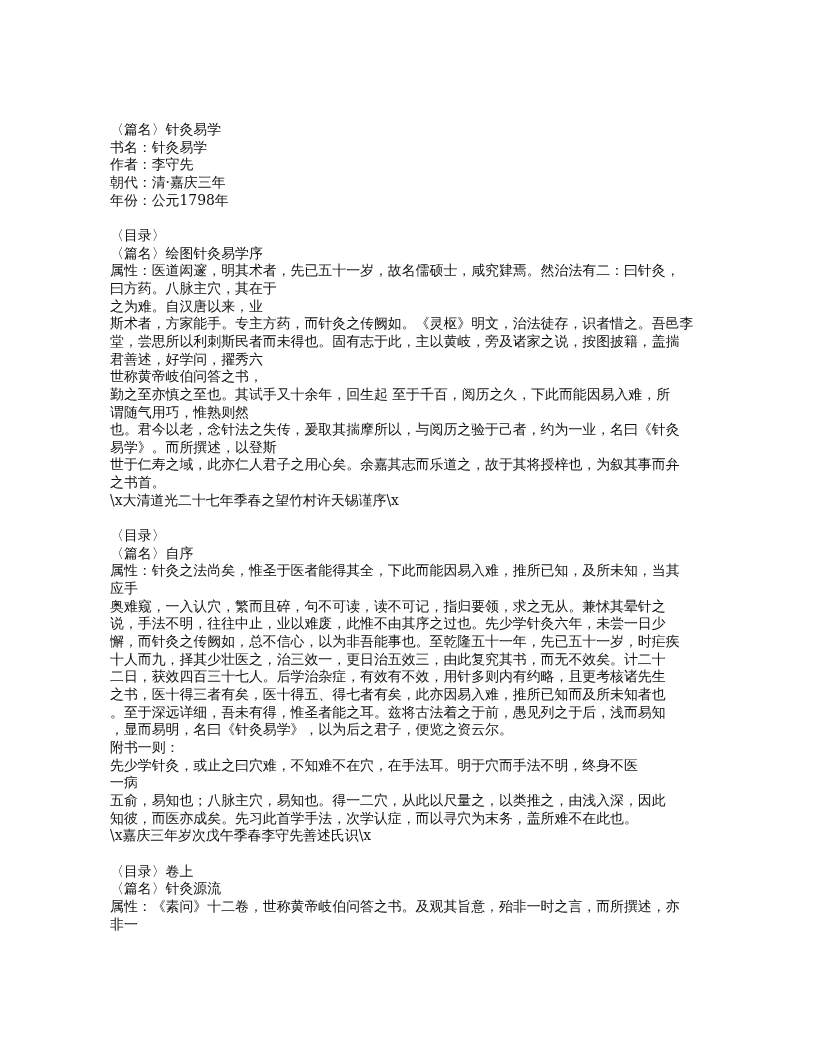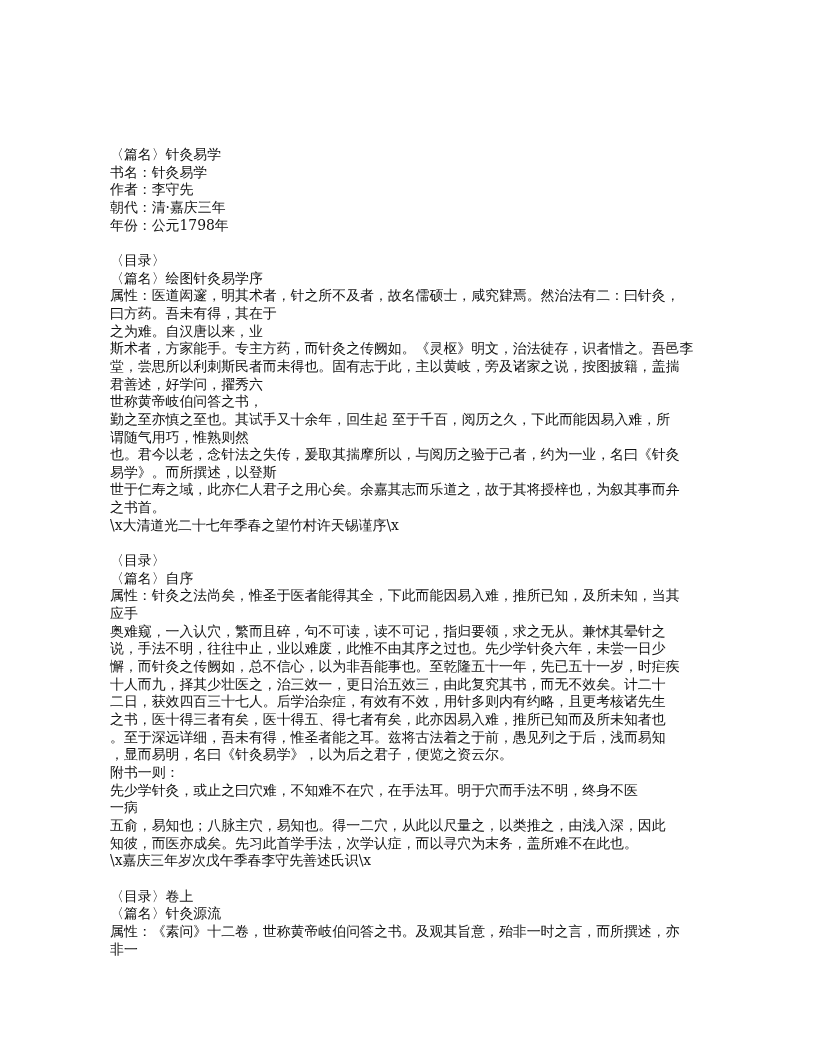--- a/index.html
+++ b/index.html
@@ -6,43 +6,42 @@
     body { width: 816px; height: 1056px; position: relative; overflow: hidden; }
     .page {
       position: absolute;
       left: 110px;
       top: 121px;
       width: 620px;
       font-family: "DejaVu Serif", "Liberation Serif", serif;
       font-size: 13.9px;
       line-height: 17.67px;
       color: #111111;
-      margin-top: 25px;
     }
     .line { white-space: pre; height: 17.67px; }
     .blank { height: 17.67px; }
   </style>
 </head>
 <body>
 
 <div class="page">
   <div>
     <div class="line">〈篇名〉针灸易学</div>
     <div class="line">书名：针灸易学</div>
     <div class="line">作者：李守先</div>
     <div class="line">朝代：清·嘉庆三年</div>
     <div class="line">年份：公元1798年</div>
   </div>
   <div class="blank"></div>
 
   <div>
     <div class="line">〈目录〉</div>
     <div class="line">〈篇名〉绘图针灸易学序</div>
-    <div class="line">属性：医道闳邃，明其术者，针之所不及者，故名儒硕士，咸究肄焉。然治法有二：曰针灸，</div>
-    <div class="line">曰方药。吾未有得，其在于</div>
+    <div class="line">属性：医道闳邃，明其术者，先已五十一岁，故名儒硕士，咸究肄焉。然治法有二：曰针灸，</div>
+    <div class="line">曰方药。八脉主穴，其在于</div>
     <div class="line">之为难。自汉唐以来，业</div>
     <div class="line">斯术者，方家能手。专主方药，而针灸之传阙如。《灵枢》明文，治法徒存，识者惜之。吾邑李</div>
     <div class="line">堂，尝思所以利刺斯民者而未得也。固有志于此，主以黄岐，旁及诸家之说，按图披籍，盖揣</div>
     <div class="line">君善述，好学问，擢秀六</div>
     <div class="line">世称黄帝岐伯问答之书，</div>
     <div class="line">勤之至亦慎之至也。其试手又十余年，回生起 至于千百，阅历之久，下此而能因易入难，所</div>
     <div class="line">谓随气用巧，惟熟则然</div>
     <div class="line">也。君今以老，念针法之失传，爰取其揣摩所以，与阅历之验于己者，约为一业，名曰《针灸</div>
     <div class="line">易学》。而所撰述，以登斯</div>
     <div class="line">世于仁寿之域，此亦仁人君子之用心矣。余嘉其志而乐道之，故于其将授梓也，为叙其事而弁</div>

